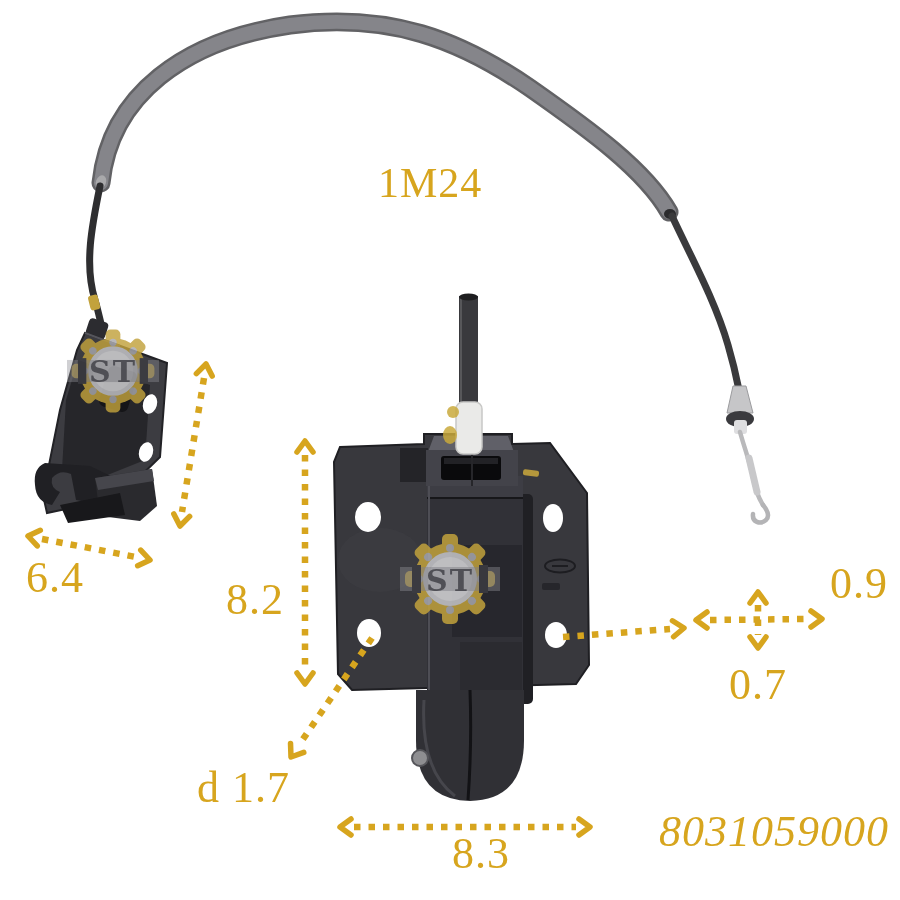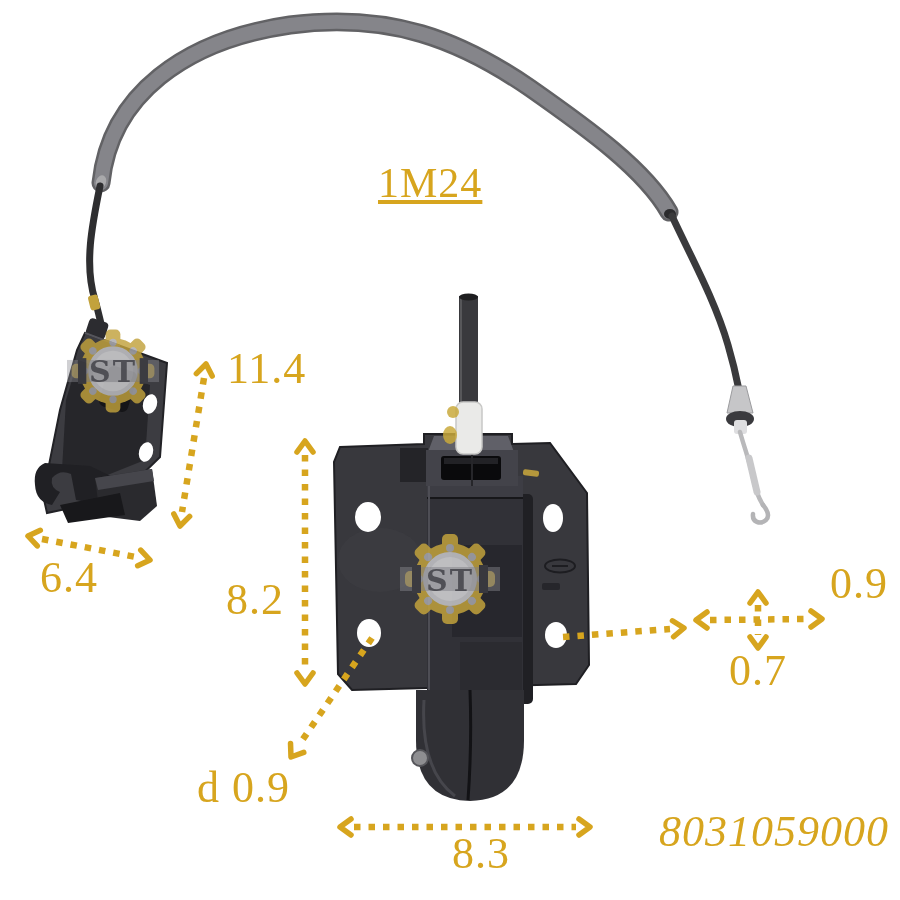--- a/index.html
+++ b/index.html
@@ -186,31 +186,30 @@
       <use href="#ahp" class="ah" transform="translate(758,592) rotate(-90)"></use>
       <use href="#ahp" class="ah" transform="translate(758,648) rotate(90)"></use>
     </g>
     <g>
       <line class="dot" x1="354" y1="827" x2="576" y2="827"></line>
       <use href="#ahp" class="ah" transform="translate(340,827) rotate(180)"></use>
       <use href="#ahp" class="ah" transform="translate(590,827) rotate(0)"></use>
     </g>
   </svg>
 
-  <div class="dim-label code-label" style="left:378px;top:162px;text-decoration:underline;">1M24</div>
-
-  <div class="dim-label" style="left:227px;top:347px;">11.4</div>
-
-  <div class="dim-label" style="left:40px;top:556px;">6.4</div>
+  <div class="dim-label code-label" style="left:378px;top:162px;">1M24</div>
+
+
+  <div class="dim-label" style="left:26px;top:556px;">6.4</div>
 
   <div class="dim-label" style="left:226px;top:578px;">8.2</div>
 
-  <div class="dim-label" style="left:197px;top:766px;">d 0.9</div>
+  <div class="dim-label" style="left:197px;top:766px;">d 1.7</div>
 
   <div class="dim-label" style="left:452px;top:832px;">8.3</div>
 
   <div class="dim-label" style="left:830px;top:562px;">0.9</div>
 
-  <div class="dim-label" style="left:729px;top:649px;">0.7</div>
+  <div class="dim-label" style="left:729px;top:663px;">0.7</div>
 
   <div class="dim-label" style="left:659px;top:810px;font-style:italic;">8031059000</div>
 
 </div>
 
 </body></html>

